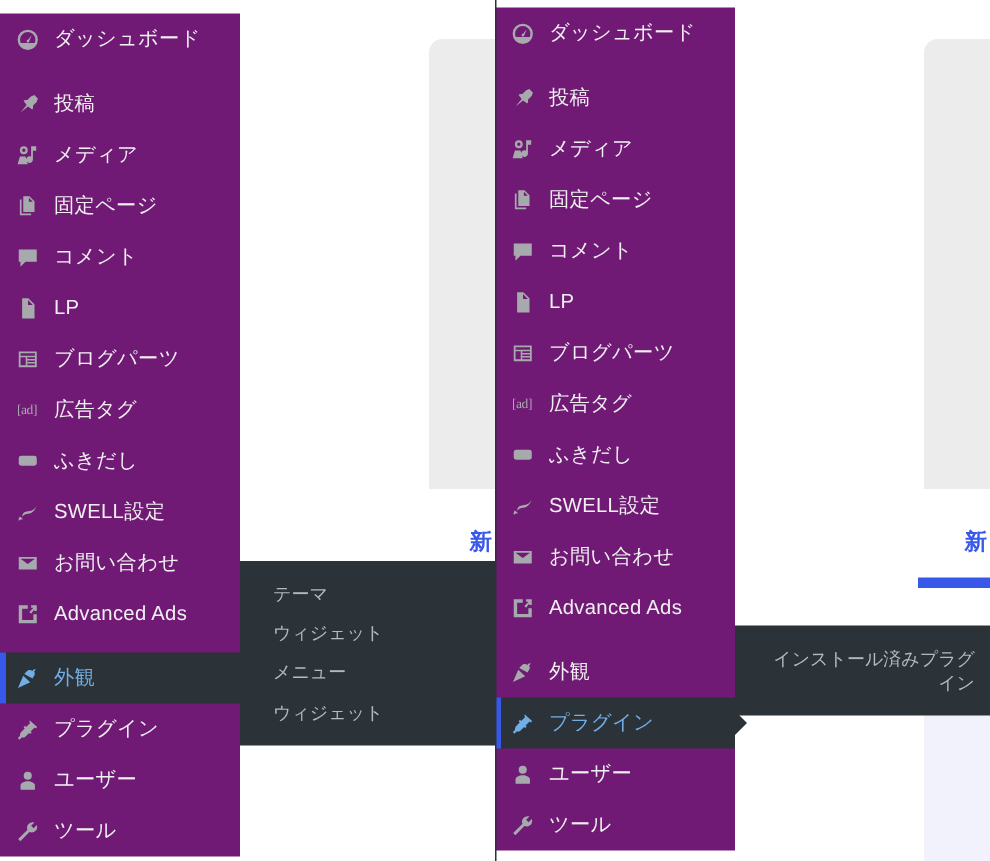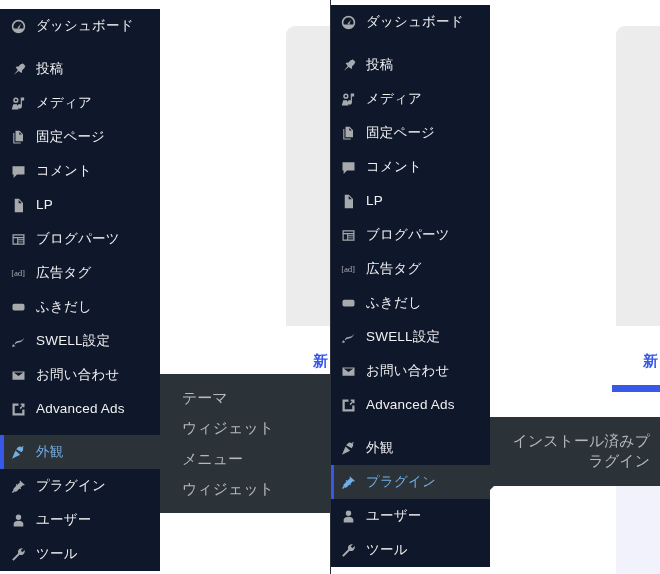--- a/index.html
+++ b/index.html
@@ -88,21 +88,21 @@
     height: 150px;
     background: #f1f2fb;
     border-radius: 5px 0 0 0;
   }
 
   
   .adminmenu {
     position: absolute;
     left: 0;
     width: 160px;
-    background: #0f172a;
+    background: #701a75;
     z-index: 10;
   }
   .menu-item {
     position: relative;
     display: flex;
     align-items: center;
     height: 34px;
     padding-left: 0;
     box-sizing: border-box;
     color: #e2e4e7;
@@ -155,21 +155,21 @@
   .submenu {
     position: absolute;
     left: 160px;
     width: 170px;
     background: #2c3338;
     padding: 9px 0 9px 0;
     box-sizing: border-box;
     z-index: 30;
   }
   .submenu-item {
-    font-size: 15px;
+    font-size: 12px;
     line-height: 1.35;
     color: #b4b9be;
     padding: 5px 10px 5px 22px;
     white-space: normal;
     word-break: break-all;
   }
 
   
   .ad-glyph {
     font-size: 9px;

